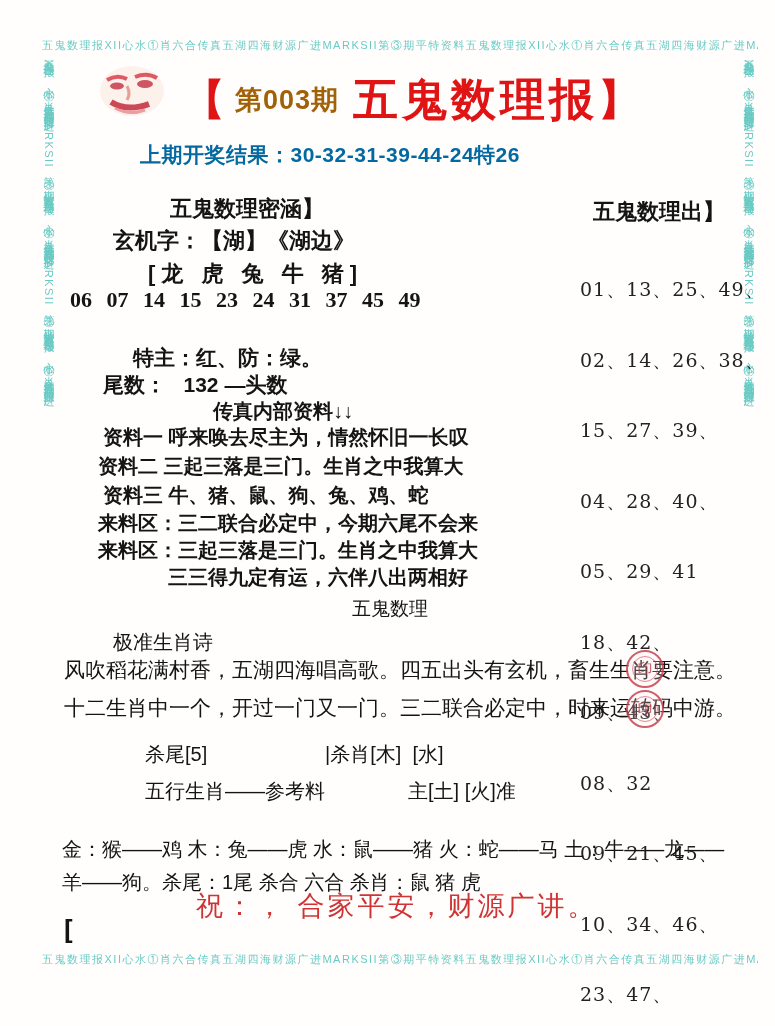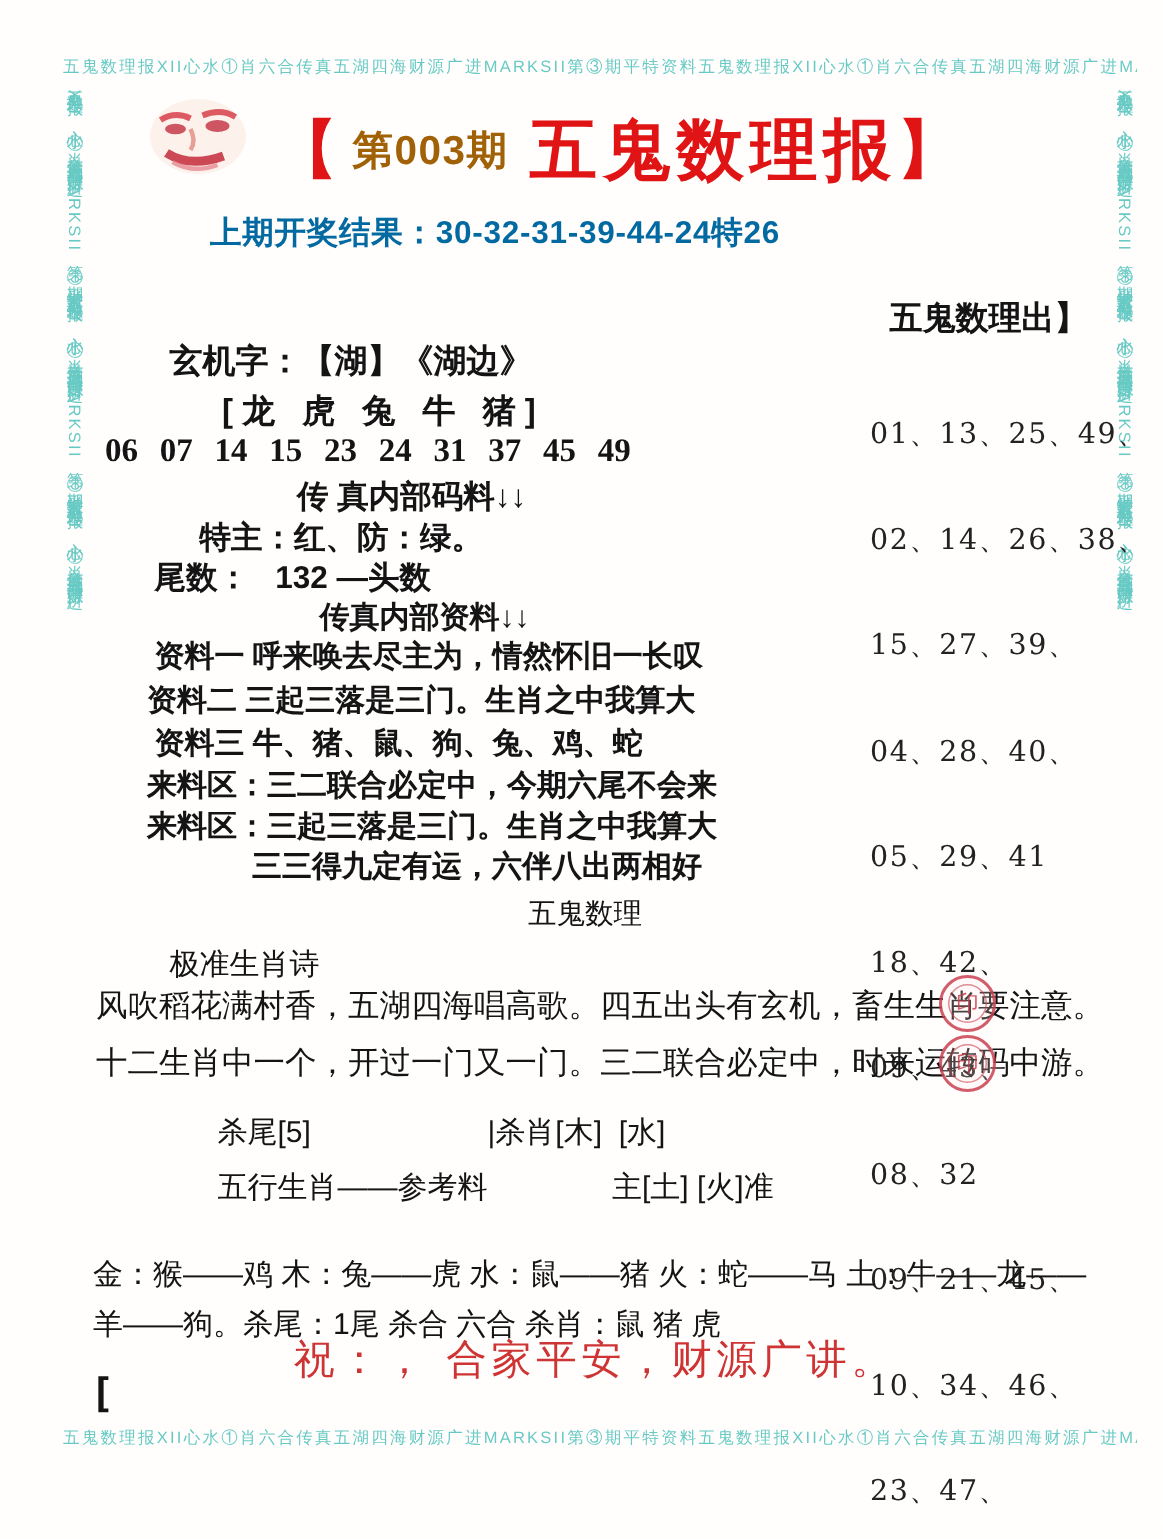--- a/index.html
+++ b/index.html
@@ -79,24 +79,24 @@
 
   <div class="abs title-row">
     <span class="t-bracket">【</span>
     <span class="t-issue">第003期</span>
     <span class="t-main">五鬼数理报</span>
     <span class="t-bracket">】</span>
   </div>
 
   <div class="abs result-line">上期开奖结果：30-32-31-39-44-24特26</div>
 
+  <div class="abs b22" style="left:170px;top:194px;">五鬼数理密涵】</div>
   <div class="abs b22" style="left:113px;top:226px;">玄机字：【湖】《湖边》</div>
   <div class="abs b22" style="left:148px;top:259px;letter-spacing:6px;">[龙 虎 兔 牛 猪]</div>
   <div class="abs b22" style="left:70px;top:287px;word-spacing:9px;font-family:Liberation Serif, serif;">06 07 14 15 23 24 31 37 45 49</div>
-  <div class="abs b21" style="left:198px;top:317px;">传 真内部码料↓↓</div>
   <div class="abs b21" style="left:133px;top:344px;">特主：红、防：绿。</div>
   <div class="abs b21" style="left:103px;top:371px;">尾数：   132 —头数</div>
   <div class="abs b20" style="left:213px;top:398px;">传真内部资料↓↓</div>
   <div class="abs b20" style="left:103px;top:424px;">资料一 呼来唤去尽主为，情然怀旧一长叹</div>
   <div class="abs b20" style="left:98px;top:453px;">资料二 三起三落是三门。生肖之中我算大</div>
   <div class="abs b20" style="left:103px;top:482px;">资料三 牛、猪、鼠、狗、兔、鸡、蛇</div>
   <div class="abs b20" style="left:98px;top:510px;">来料区：三二联合必定中，今期六尾不会来</div>
   <div class="abs b20" style="left:168px;top:564px;">三三得九定有运，六伴八出两相好</div>
   <div class="abs b20" style="left:98px;top:537px;">来料区：三起三落是三门。生肖之中我算大</div>
 

